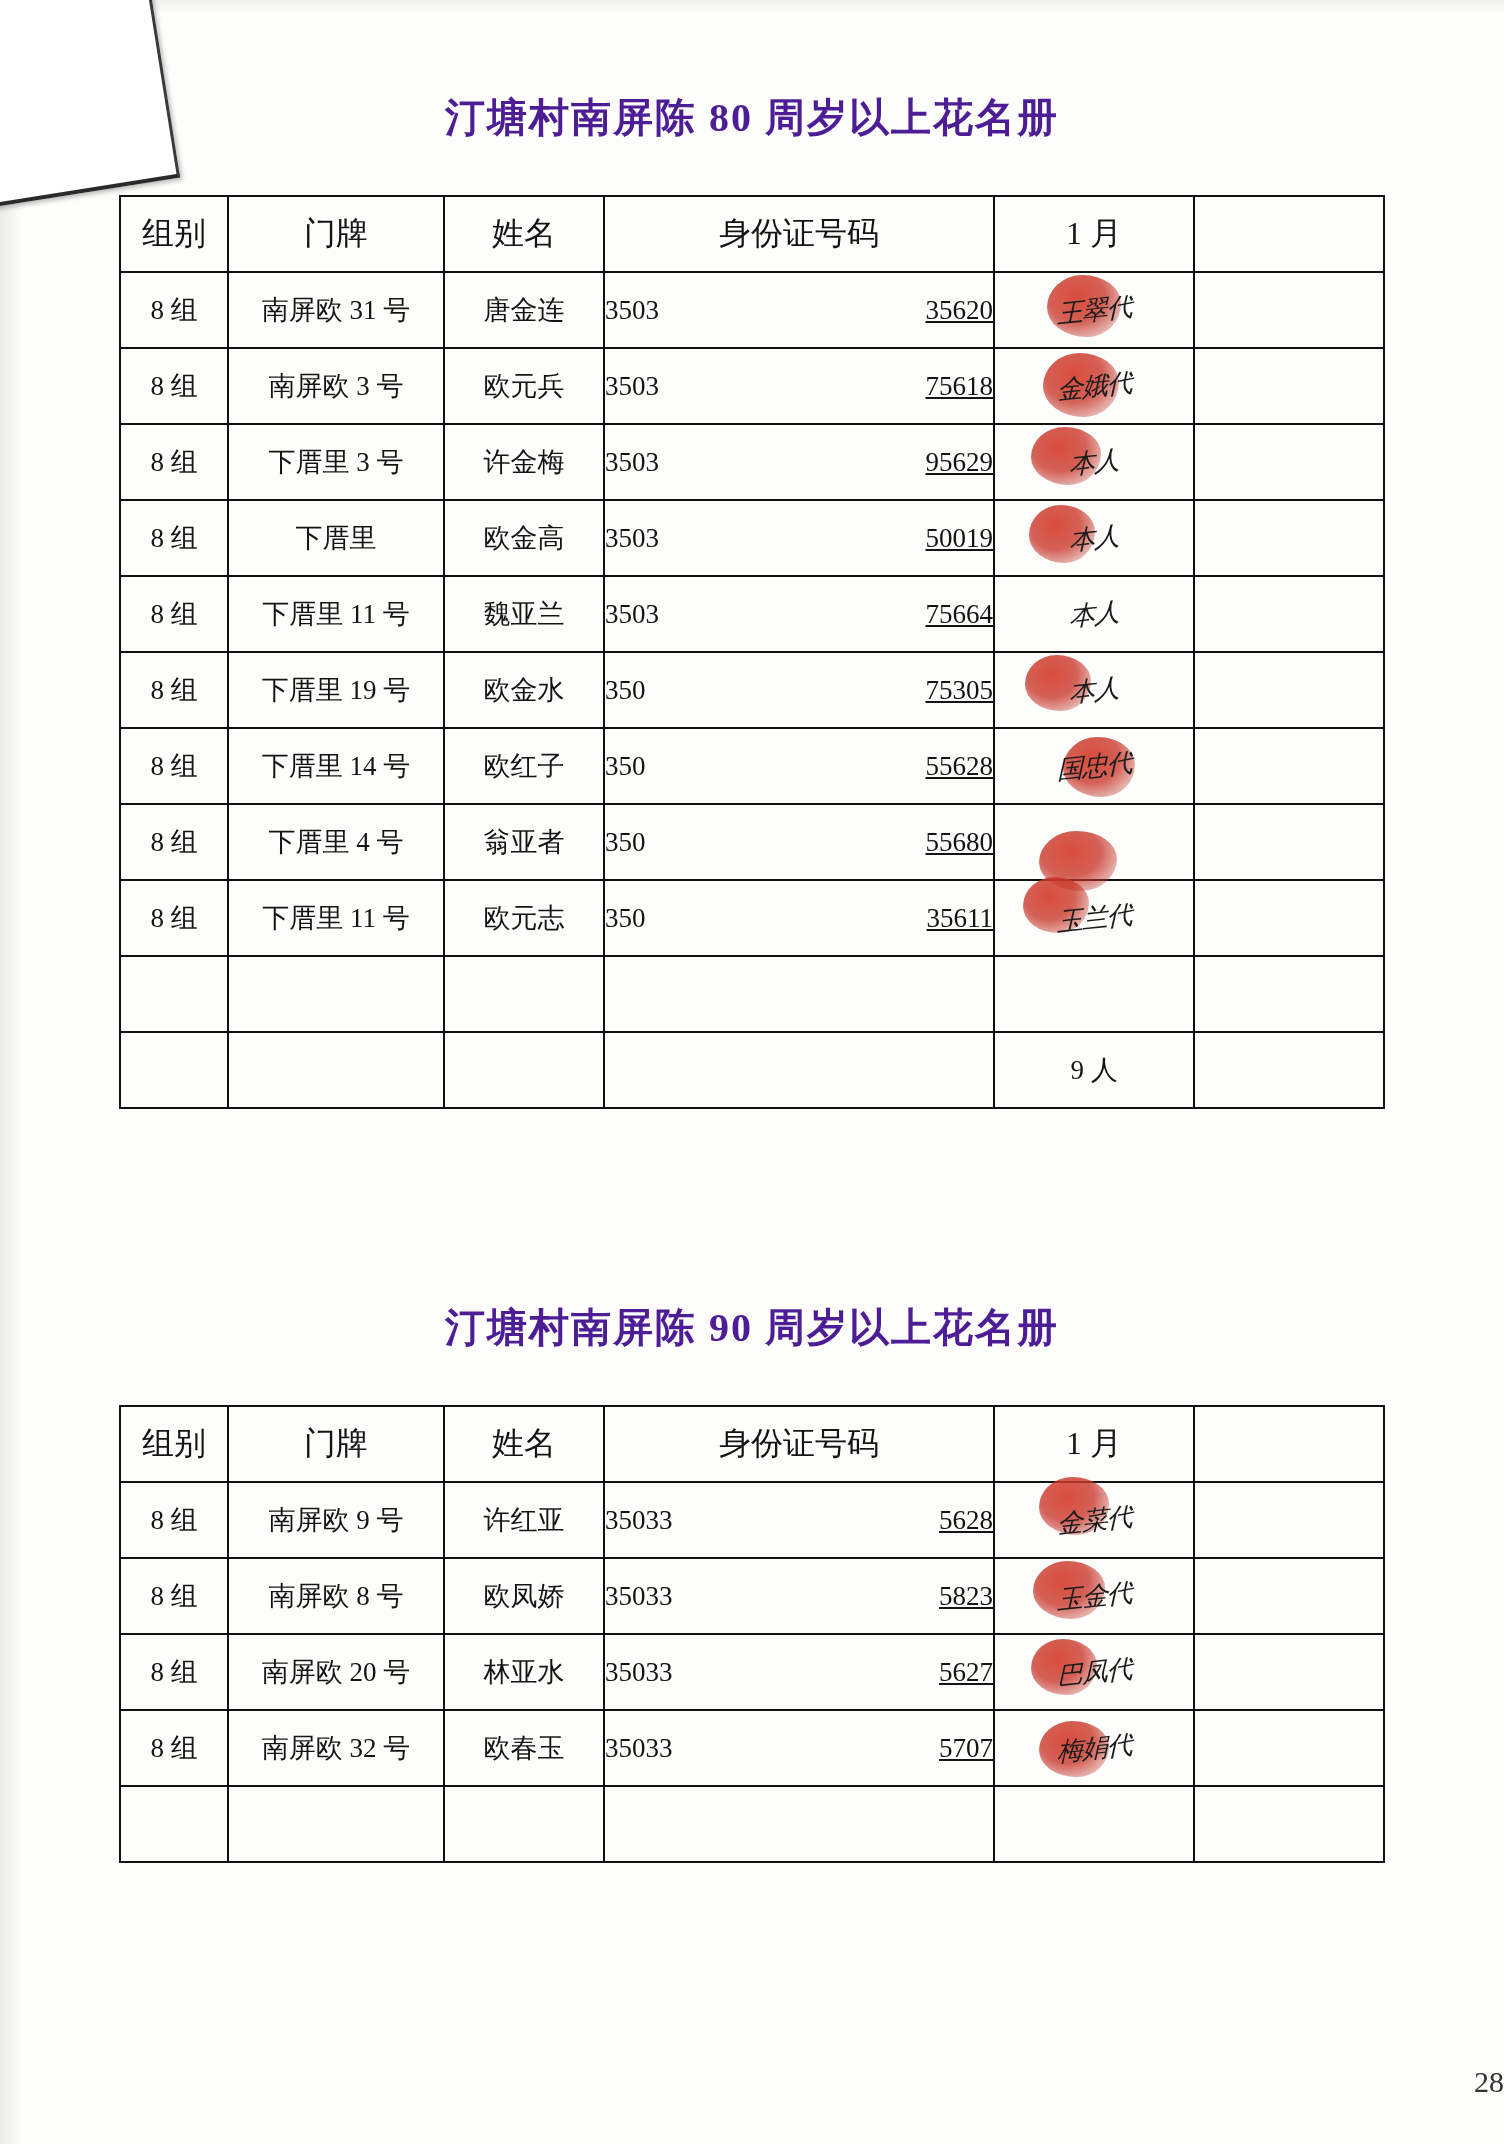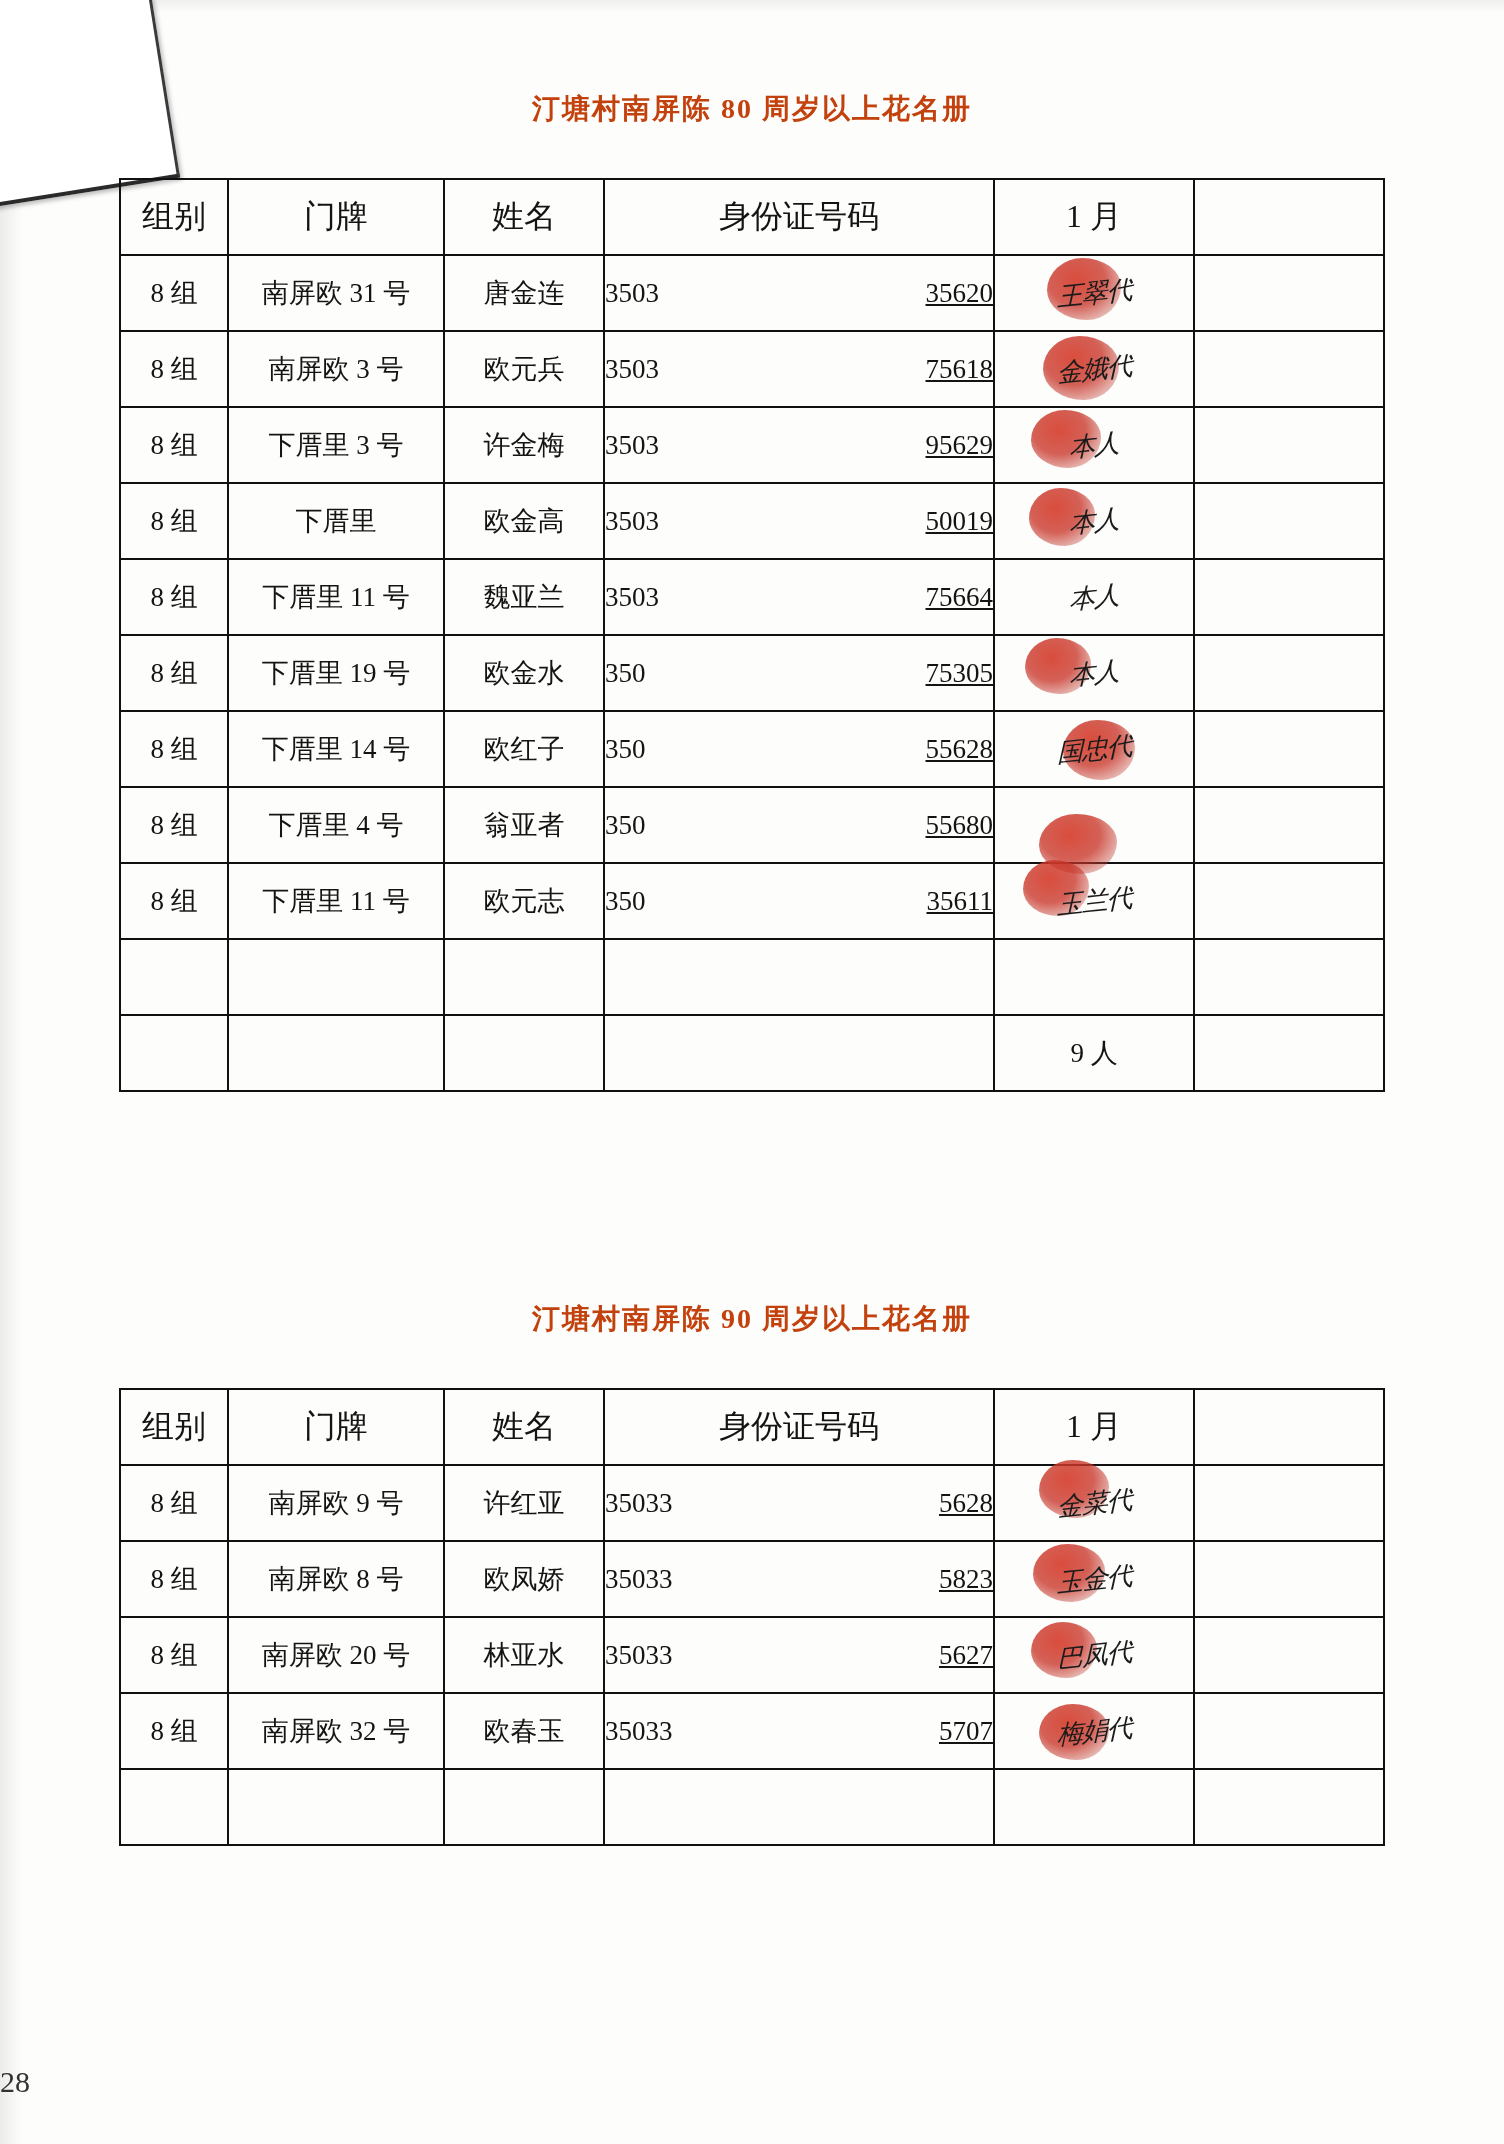--- a/index.html
+++ b/index.html
@@ -62,23 +62,23 @@
   .section {
     position: absolute;
     left: 0;
     width: 100%;
   }
 
   .doc-title {
     text-align: center;
     font-family: "Liberation Serif", serif;
     font-weight: bold;
-    font-size: 28px;
+    font-size: 40px;
     letter-spacing: 2px;
-    color: #c2410c;
+    color: #4c1d95;
   }
 
   table.roster {
     border-collapse: collapse;
     table-layout: fixed;
     background: transparent;
   }
   table.roster td, table.roster th {
     border: 2px solid #111;
     height: 74px;
@@ -137,21 +137,21 @@
   }
 
   .total-cell {
     font-size: 30px;
     margin-left: 43px;
   }
 
   .page-number {
     position: absolute;
     width: 100%;
-    text-align: left;
+    text-align: right;
     font-size: 30px;
     color: #333;
     font-family: "Liberation Serif", serif;
   }
 </style>
 </head>
 <body>
 
 <div class="page">
   <div class="edge-shadow-left"></div>

